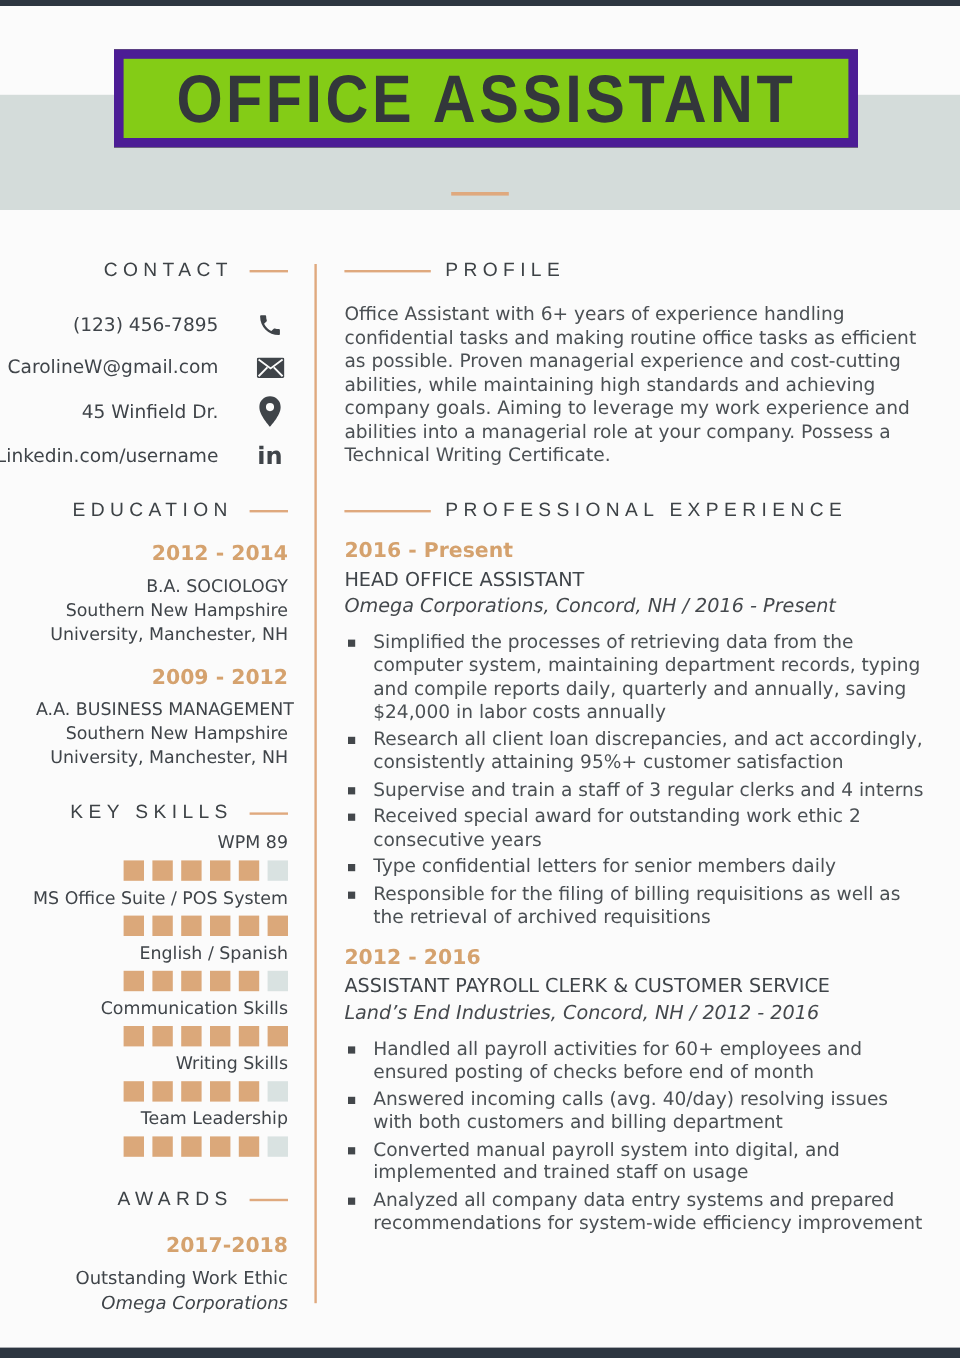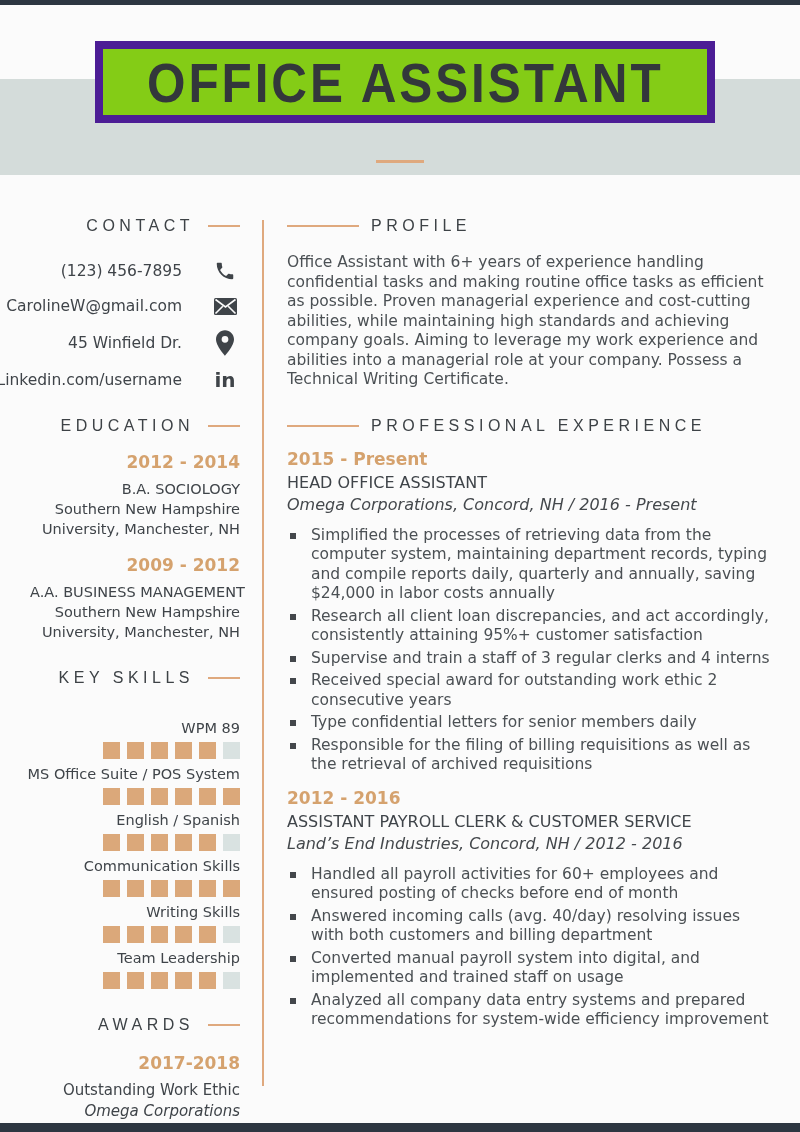--- a/index.html
+++ b/index.html
@@ -45,21 +45,21 @@
   .section{margin-top:26px;}
   .date{font-size:17px;font-weight:bold;color:#D5A26E;text-align:right;line-height:21px;}
   .edu-entry{margin-top:16px;}
   .edu-degree{font-size:14.5px;color:#3F4449;text-align:right;white-space:nowrap;margin-top:7px;line-height:19px;}
   .edu-school{font-size:14.5px;color:#3F4449;text-align:right;line-height:20px;}
   .award-entry{margin-top:18px;}
   .award-title{font-size:15px;color:#3F4449;text-align:right;margin-top:6px;line-height:20px;}
   .award-org{font-size:15px;font-style:italic;color:#3F4449;text-align:right;margin-top:1px;line-height:20px;}
 
   
-  .skills-list{margin-top:31px;margin-left:-22px;width:232px;}
+  .skills-list{margin-top:6px;margin-left:-22px;width:232px;}
   .skill{margin-bottom:5px;}
   .skill-label{font-size:14.5px;color:#3F4449;text-align:right;white-space:nowrap;line-height:19px;}
   .squares{display:flex;justify-content:flex-end;gap:7px;margin-top:4px;margin-bottom:6px;}
   .sq{width:17px;height:17px;flex:none;}
   .sq-f{background:#DBA87A;}
   .sq-e{background:#D9E2E1;}
 
   
   .profile-text{margin-top:17px;font-size:15.5px;line-height:19.5px;color:#4B5054;}
   .exp-head{margin-top:26px;}
@@ -259,21 +259,21 @@
         <p class="profile-text">Office Assistant with 6+ years of experience handling confidential tasks and making routine office tasks as efficient as possible. Proven managerial experience and cost-cutting abilities, while maintaining high standards and achieving company goals. Aiming to leverage my work experience and abilities into a managerial role at your company. Possess a Technical Writing Certificate.</p>
       </div>
 
       <div>
         <div class="shead exp-head">
           <span class="dash"></span>
           <span>PROFESSIONAL EXPERIENCE</span>
         </div>
 
         <div class="job">
-          <div class="date">2015 - Present</div>
+          <div class="date">2016 - Present</div>
           <div class="job-title">HEAD OFFICE ASSISTANT</div>
           <div class="job-company">Omega Corporations, Concord, NH / 2016 - Present</div>
           <ul class="bullets">
 
               <li>
                 <span class="bullet-marker"></span>
                 <span>Simplified the processes of retrieving data from the computer system, maintaining department records, typing and compile reports daily, quarterly and annually, saving $24,000 in labor costs annually</span>
               </li>
 
               <li>

